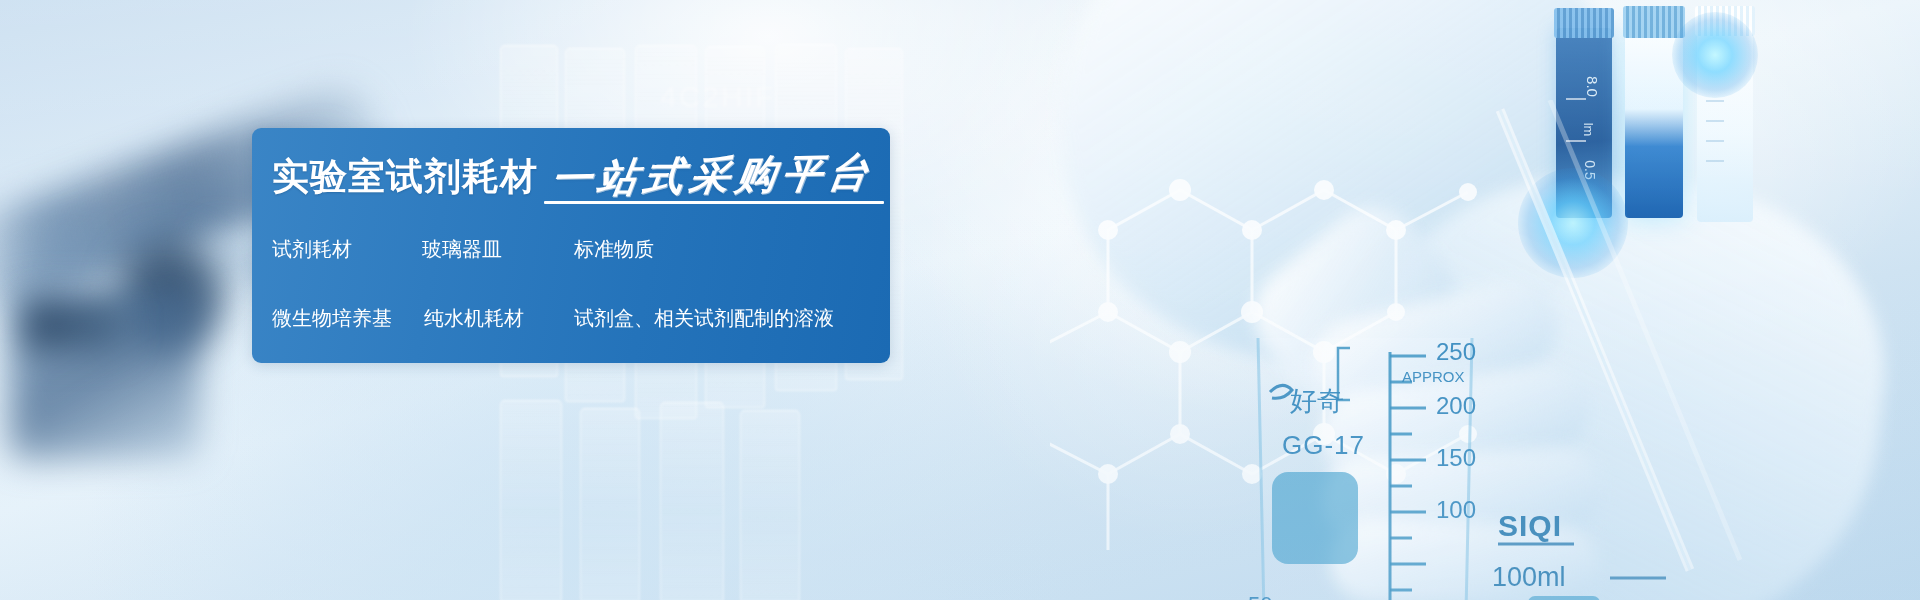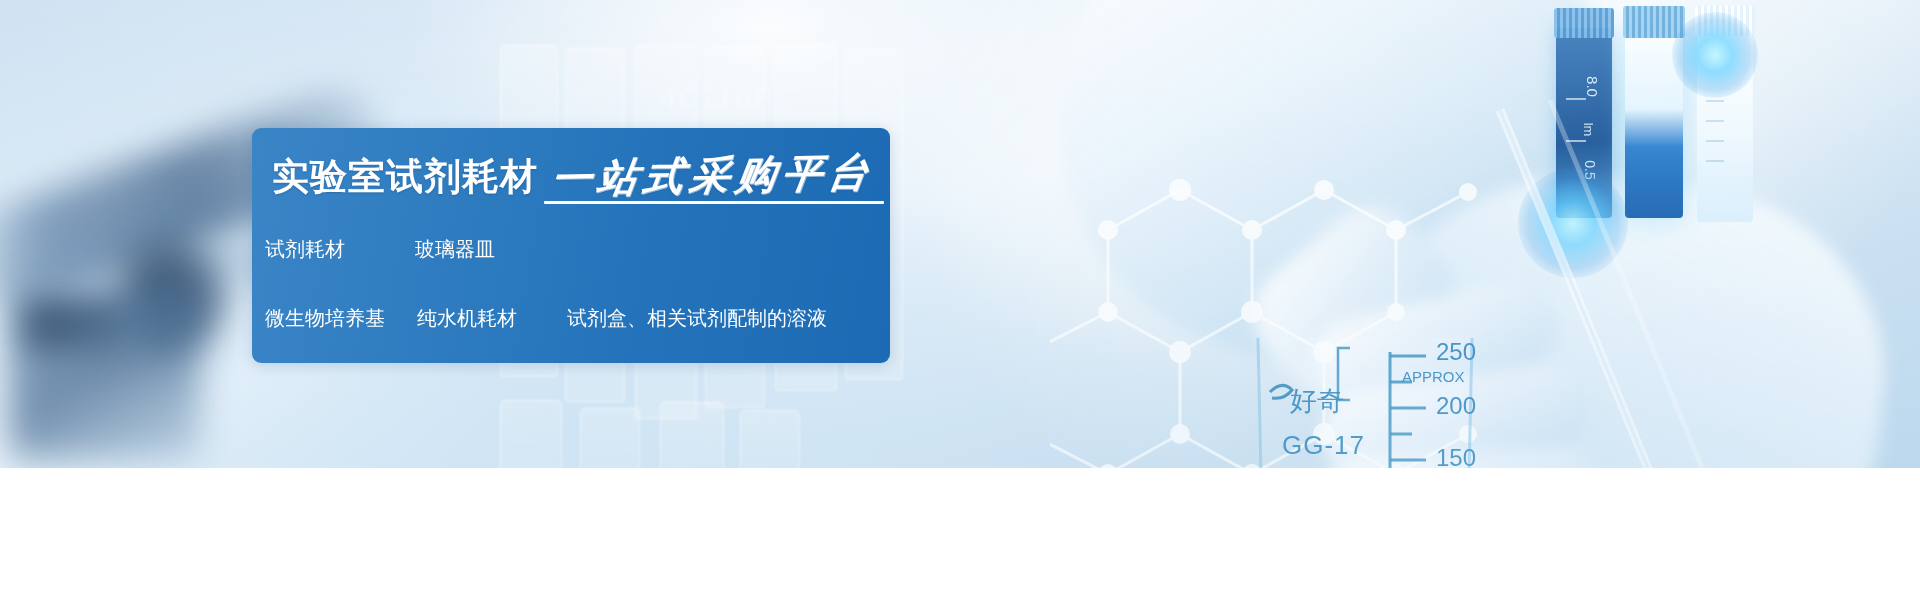--- a/index.html
+++ b/index.html
@@ -3,21 +3,21 @@
 <meta charset="utf-8">
 <style>
   html, body {
     margin: 0;
     padding: 0;
     background: #fff;
   }
   #banner {
     position: relative;
     width: 1920px;
-    height: 468px;
+    height: 600px;
     overflow: hidden;
     font-family: "DejaVu Sans", "Liberation Sans", sans-serif;
     background: #dbe9f4;
   }
 
   
   .bg-layer {
     position: absolute;
     inset: 0;
     pointer-events: none;
@@ -231,21 +231,21 @@
     left: -8px;
     right: -10px;
     bottom: 0;
     height: 3px;
     background: #ffffff;
     border-radius: 1px;
   }
 
   .cat-list {
     position: absolute;
-    left: 13px;
+    left: 20px;
     top: 104px;
     width: 600px;
   }
   .cat-row {
     display: flex;
     align-items: baseline;
     margin-bottom: 8px;
     height: 34px;
   }
   .cat-item {
@@ -434,20 +434,21 @@
         <span class="headline-brush">一站式采购平台</span>
         <span class="headline-rule"></span>
       </span>
     </div>
 
     <div class="cat-list">
 
       <div class="cat-row">
         <span class="cat-item col-a">试剂耗材</span>
         <span class="cat-item col-b">玻璃器皿</span>
+        <span class="cat-item col-d">标准物质</span>
       </div>
 
       <div class="cat-row">
         <span class="cat-item col-b">微生物培养基</span>
         <span class="cat-item col-a">纯水机耗材</span>
         <span class="cat-item col-wide">试剂盒、相关试剂配制的溶液</span>
       </div>
 
 
     </div>

